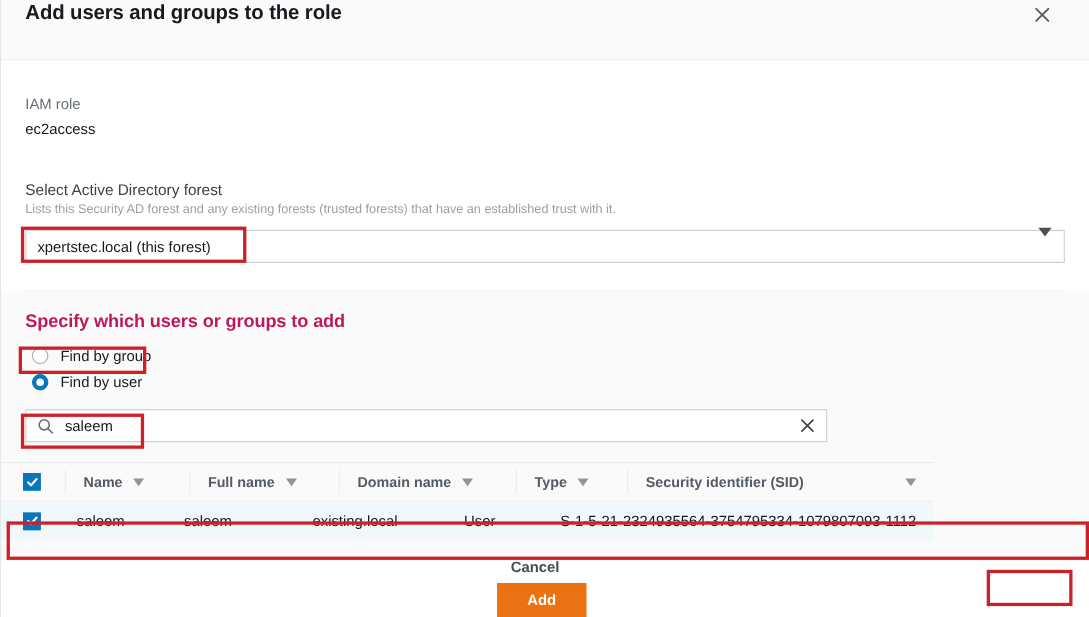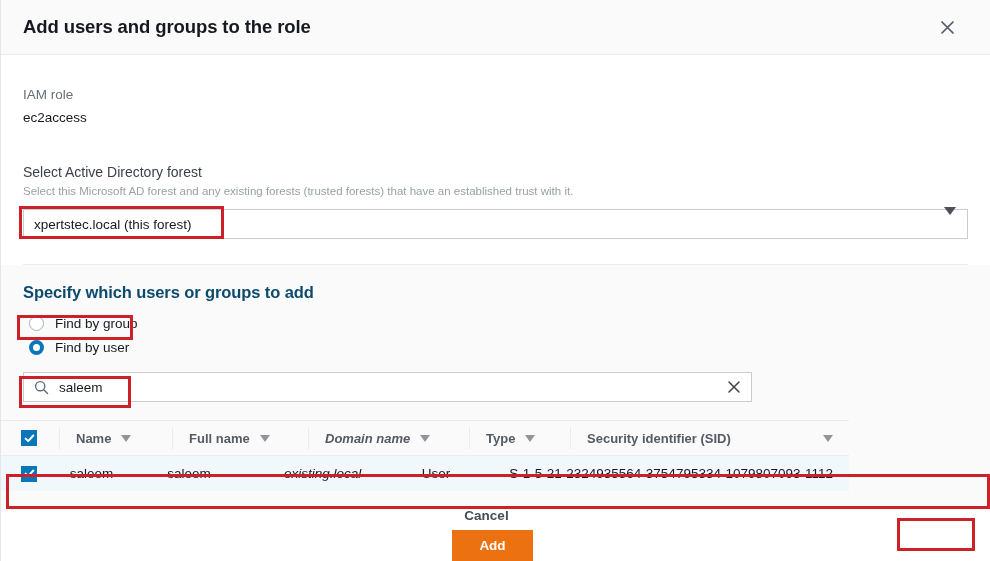--- a/index.html
+++ b/index.html
@@ -27,21 +27,20 @@
     position: relative;
   }
 
   
   .modal-header {
     height: 55px;
     min-height: 55px;
     background: #fafafa;
     border-bottom: 1px solid #eaeded;
     display: flex;
-    align-items: center;
     padding: 0 20px 0 22px;
     box-sizing: border-box;
   }
   .modal-title {
     font-size: 18.5px;
     font-weight: bold;
     letter-spacing: -0.1px;
     color: #16191f;
     flex: 1;
   }
@@ -136,21 +135,21 @@
     background: #fafafa;
     padding: 18px 22px 0 22px;
     box-sizing: border-box;
     flex: 1;
     display: flex;
     flex-direction: column;
   }
   .section-heading {
     font-size: 16.5px;
     font-weight: bold;
-    color: #0c4a6e;
+    color: #be185d;
     letter-spacing: -0.1px;
   }
   .radio-group { margin-top: 10px; }
   .radio-row {
     display: flex;
     align-items: center;
     height: 22px;
     cursor: pointer;
   }
   .radio-row + .radio-row { margin-top: 2px; }
@@ -233,21 +232,21 @@
     align-items: center;
     box-sizing: border-box;
     height: 100%;
   }
   .cell-check {
     width: 58px;
     padding-left: 20px;
   }
   .c-name   { width: 112px; padding-left: 16px; }
   .c-full   { width: 135px; padding-left: 16px; }
-  .c-domain { width: 160px; padding-left: 16px; font-style: italic; }
+  .c-domain { width: 160px; padding-left: 16px; }
   .c-type   { width: 100px; padding-left: 16px; }
   .c-sid    { flex: 1;      padding-left: 16px; padding-right: 16px; }
   .th-text {
     font-size: 13px;
     font-weight: bold;
     color: #545b64;
     white-space: nowrap;
   }
   .th-sep {
     width: 1px;
@@ -338,21 +337,21 @@
 
   <div class="section-top">
 
     <div>
       <div class="field-label">IAM role</div>
       <div class="field-value">ec2access</div>
     </div>
 
     <div class="forest-block">
       <div class="forest-label">Select Active Directory forest</div>
-      <div class="forest-desc">Select this Microsoft AD forest and any existing forests (trusted forests) that have an established trust with it.</div>
+      <div class="forest-desc">Lists this Security AD forest and any existing forests (trusted forests) that have an established trust with it.</div>
 
       <div class="select-wrap">
         <div class="select-box">
           <span>xpertstec.local (this forest)</span>
         </div>
         <span class="select-caret">
           <span class="caret"></span>
         </span>
       </div>
     </div>

